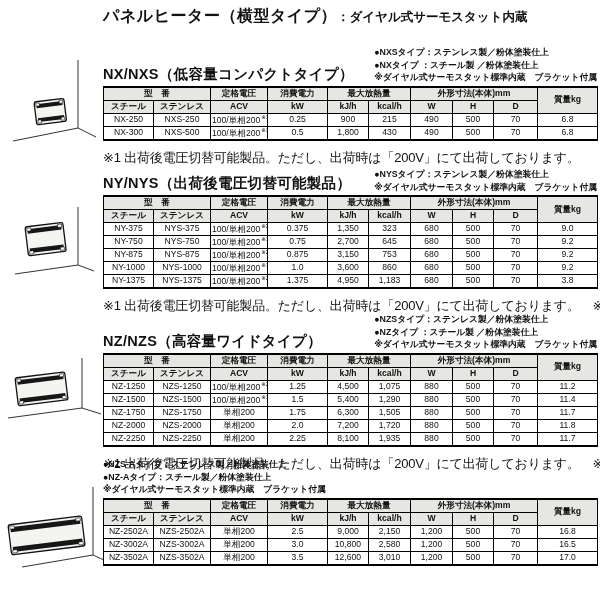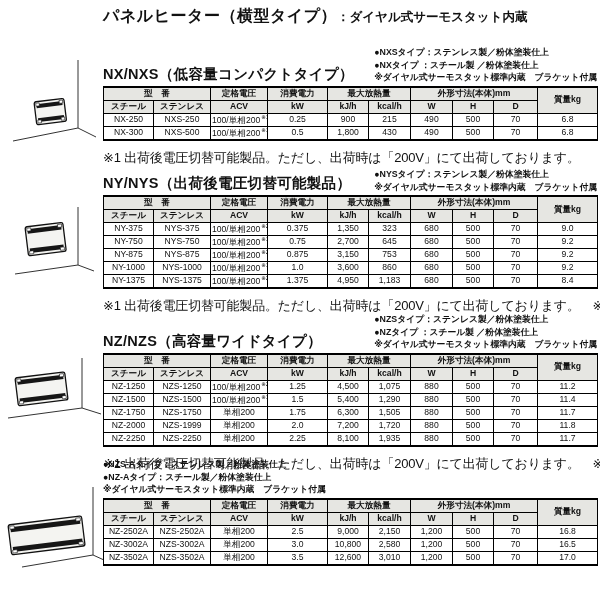--- a/index.html
+++ b/index.html
@@ -271,21 +271,21 @@
         <tr>
           <td>NY-1375</td>
           <td>NYS-1375</td>
           <td>100/単相200<span class="sup">※2</span></td>
           <td>1.375</td>
           <td>4,950</td>
           <td>1,183</td>
           <td>680</td>
           <td>500</td>
           <td>70</td>
-          <td>8.4</td>
+          <td>3.8</td>
         </tr>
       </tbody>
   </table>
   <div class="footnote">※1 出荷後電圧切替可能製品。ただし、出荷時は「200V」にて出荷しております。　※2 出荷後電圧切替不可製品。注文時に必ず「100V」「200V」をご指定ください。</div>
 </div>
 
 <div class="section sec3">
   <div class="sec-head">
     <h2 class="sec-heading">NZ/NZS（高容量ワイドタイプ）</h2>
     <div class="sec-notes">
@@ -360,21 +360,21 @@
           <td>1.75</td>
           <td>6,300</td>
           <td>1,505</td>
           <td>880</td>
           <td>500</td>
           <td>70</td>
           <td>11.7</td>
         </tr>
         <tr>
           <td>NZ-2000</td>
-          <td>NZS-1999</td>
+          <td>NZS-2000</td>
           <td>単相200</td>
           <td>2.0</td>
           <td>7,200</td>
           <td>1,720</td>
           <td>880</td>
           <td>500</td>
           <td>70</td>
           <td>11.8</td>
         </tr>
         <tr>

